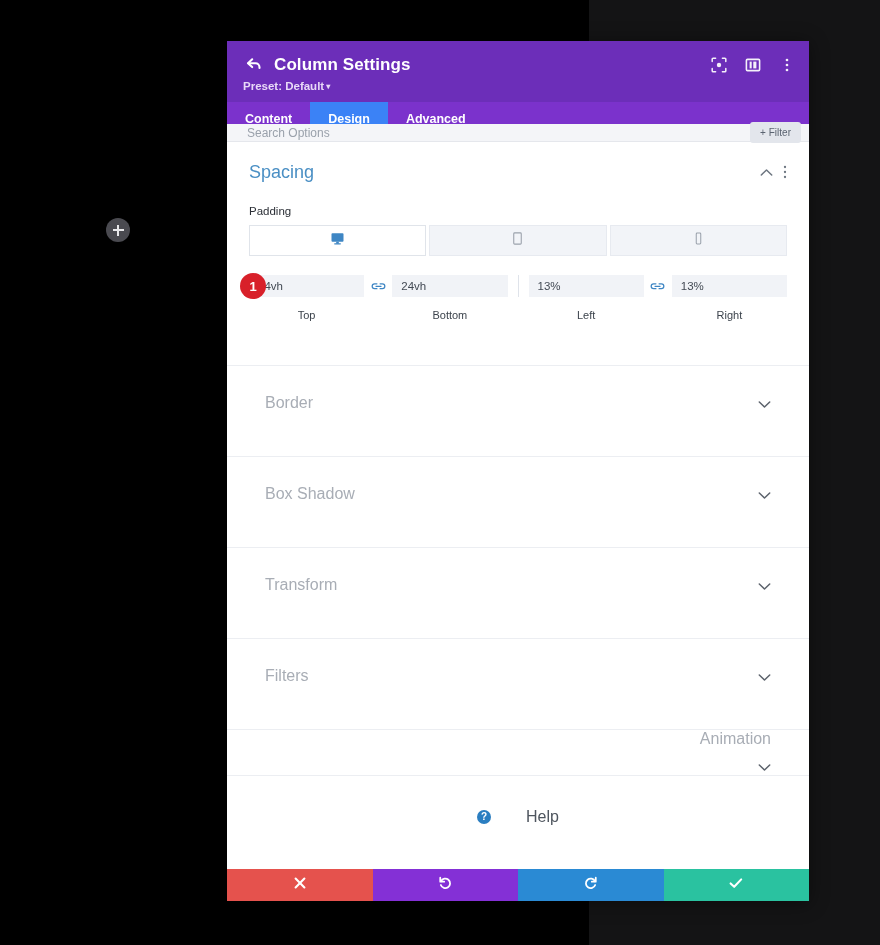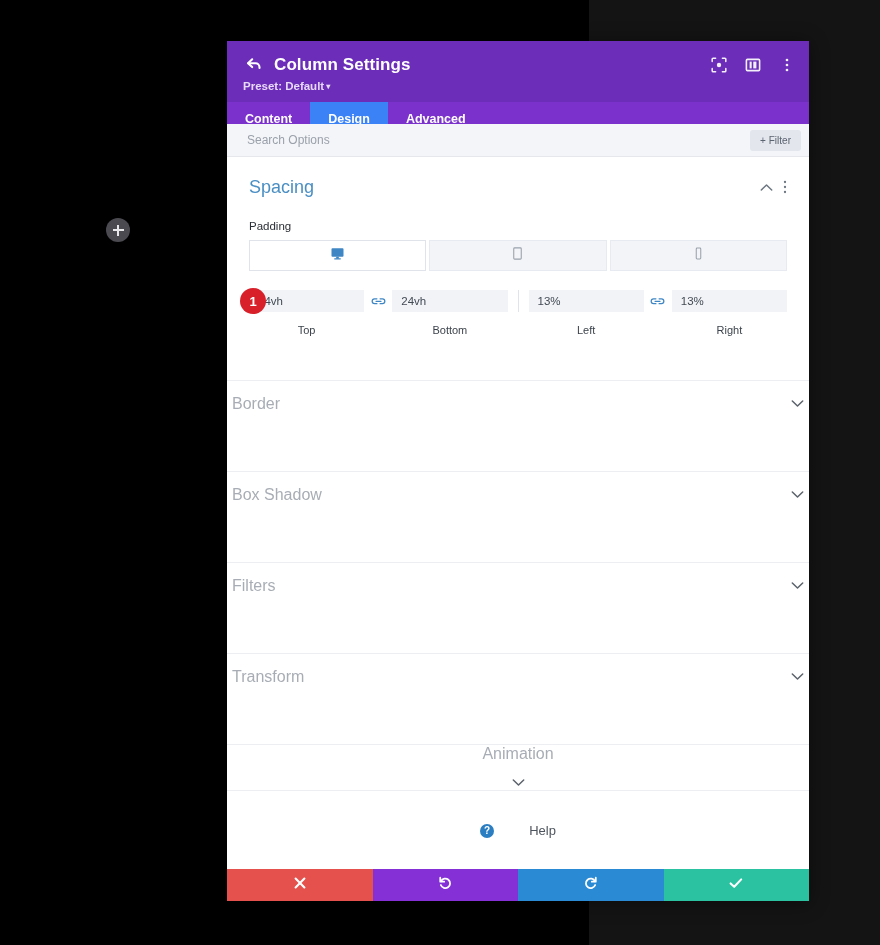--- a/index.html
+++ b/index.html
@@ -128,21 +128,21 @@
     font-size: 12.5px;
     font-weight: bold;
     cursor: pointer;
   }
   .tab.active { background: #3b82f6; }
 
   
   .searchbar {
     background: #f4f5f8;
     border-bottom: 1px solid #e5e7ec;
-    height: 33px;
+    height: 18px;
     display: flex;
     align-items: center;
     padding: 0 8px 0 20px;
     flex: 0 0 auto;
     position: relative;
   }
   .search-input {
     border: none;
     background: transparent;
     outline: none;
@@ -290,22 +290,22 @@
     justify-content: center;
     z-index: 4;
   }
 
   
   .collapsed-list { margin-top: 30px; }
   .collapsed-row {
     height: 47px;
     border-top: 1px solid #eceef2;
     display: flex;
-    align-items: center;
-    padding: 0 5px;
+    align-items: flex-end;
+    padding: 0 38px;
     cursor: pointer;
     margin-top: 44px;
   }
   .collapsed-row:last-child { border-bottom: 1px solid #eceef2; flex-direction: column; }
   .collapsed-title {
     flex: 1;
     font-size: 16px;
     color: #a8adb5;
   }
   .chev-down { color: #5c636c; font-size: 12px; }
@@ -324,21 +324,21 @@
     border-radius: 50%;
     background: #2b7ec1;
     color: #ffffff;
     font-size: 10px;
     font-weight: bold;
     display: flex;
     align-items: center;
     justify-content: center;
     line-height: 1;
   }
-  .help-label { font-size: 13px; color: #4e555e; margin-left: 29px; }
+  .help-label { font-size: 16px; color: #4e555e; margin-left: 29px; }
 
   
   .modal-footer {
     display: flex;
     height: 32px;
     flex: 0 0 auto;
   }
   .foot-btn {
     flex: 1;
     display: flex;
@@ -529,30 +529,30 @@
       <div class="collapsed-row">
         <span class="collapsed-title">Box Shadow</span>
         <span class="chev-down">
           <svg width="13" height="9" viewBox="0 0 13 9" fill="none">
             <path d="M1.3 2 L6.5 7 L11.7 2" stroke="#5c636c" stroke-width="1.5" stroke-linecap="round" stroke-linejoin="round"></path>
           </svg>
         </span>
       </div>
 
       <div class="collapsed-row">
-        <span class="collapsed-title">Filters</span>
+        <span class="collapsed-title">Transform</span>
         <span class="chev-down">
           <svg width="13" height="9" viewBox="0 0 13 9" fill="none">
             <path d="M1.3 2 L6.5 7 L11.7 2" stroke="#5c636c" stroke-width="1.5" stroke-linecap="round" stroke-linejoin="round"></path>
           </svg>
         </span>
       </div>
 
       <div class="collapsed-row">
-        <span class="collapsed-title">Transform</span>
+        <span class="collapsed-title">Filters</span>
         <span class="chev-down">
           <svg width="13" height="9" viewBox="0 0 13 9" fill="none">
             <path d="M1.3 2 L6.5 7 L11.7 2" stroke="#5c636c" stroke-width="1.5" stroke-linecap="round" stroke-linejoin="round"></path>
           </svg>
         </span>
       </div>
 
       <div class="collapsed-row">
         <span class="collapsed-title">Animation</span>
         <span class="chev-down">

